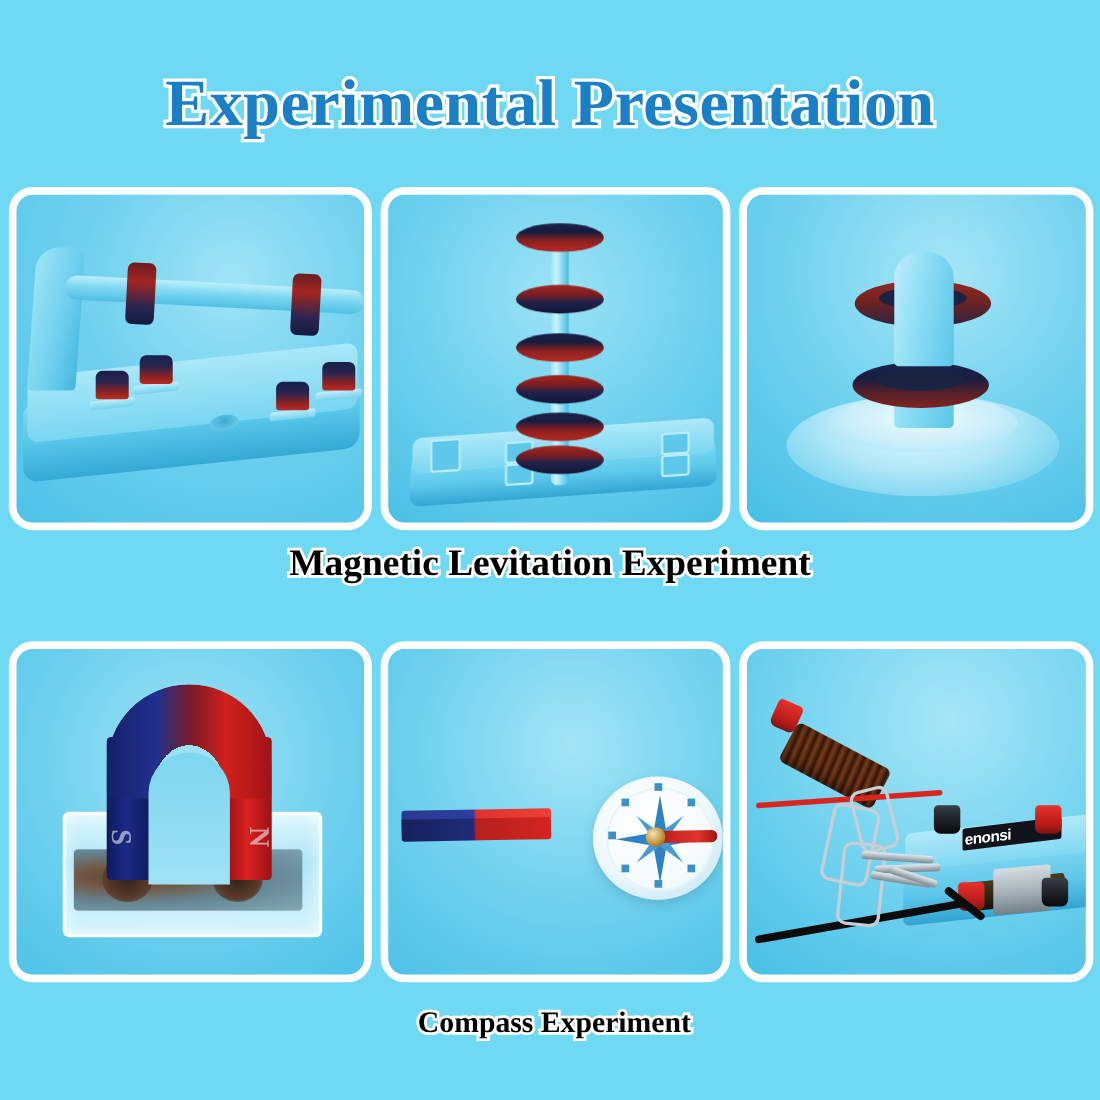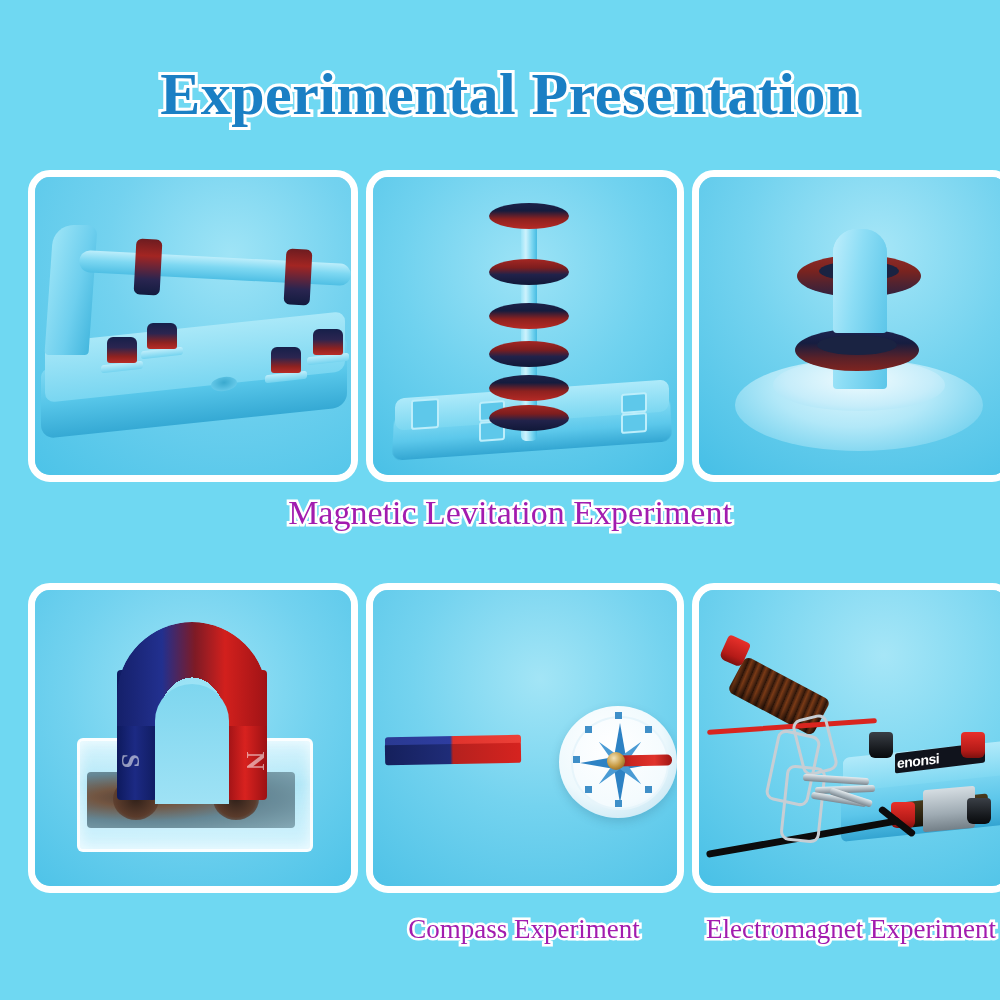--- a/index.html
+++ b/index.html
@@ -3,42 +3,42 @@
 <meta charset="utf-8">
 <style>
   html,body{margin:0;padding:0;}
   body{
     width:1000px;height:1000px;
     background:#6fd8f2;
     font-family:"Liberation Serif", serif;
     overflow:hidden;
     position:relative;
   }
-  .page{position:absolute;inset:0;margin-left:20px;}
+  .page{position:absolute;inset:0;}
 
   
   .title{
     position:absolute;left:0;right:0;top:60px;
     text-align:center;
     font-family:"Liberation Serif", serif;
     font-weight:bold;
     font-size:60px;
     letter-spacing:0.5px;
     color:#1a7fc4;
     -webkit-text-stroke:6px #ffffff;
     paint-order:stroke fill;
     text-shadow:0 0 2px #fff;
   }
 
   
   .caption{
     position:absolute;
     font-family:"Liberation Serif", serif;
-    font-weight:normal;
-    color:#a21caf;
+    font-weight:bold;
+    color:#000000;
     -webkit-text-stroke:5px #ffffff;
     paint-order:stroke fill;
     text-align:center;
     white-space:nowrap;
   }
   .cap-lev{left:0;right:0;top:494px;font-size:34px;}
   .cap-row2{top:914px;font-size:27px;}
   .cap-flux{left:8px;width:330px;}
   .cap-compass{left:345px;width:318px;}
   .cap-em{left:666px;width:330px;}
@@ -418,15 +418,14 @@
       <div class="p6-clip" style="left:98px;top:126px;width:30px;height:52px;transform:rotate(-14deg);"></div>
 
       <div class="p6-pin" style="left:104px;top:186px;width:66px;transform:rotate(4deg);"></div>
       <div class="p6-pin" style="left:116px;top:196px;width:60px;transform:rotate(-2deg);"></div>
       <div class="p6-pin" style="left:112px;top:206px;width:56px;transform:rotate(9deg);"></div>
       <div class="p6-pin" style="left:130px;top:204px;width:44px;transform:rotate(18deg);"></div>
     </div>
   </div>
 
   <div class="caption cap-row2 cap-compass">Compass Experiment</div>
-  <div class="caption cap-row2 cap-em">Electromagnet Experiment</div>
 
 </div>
 
 </body></html>

